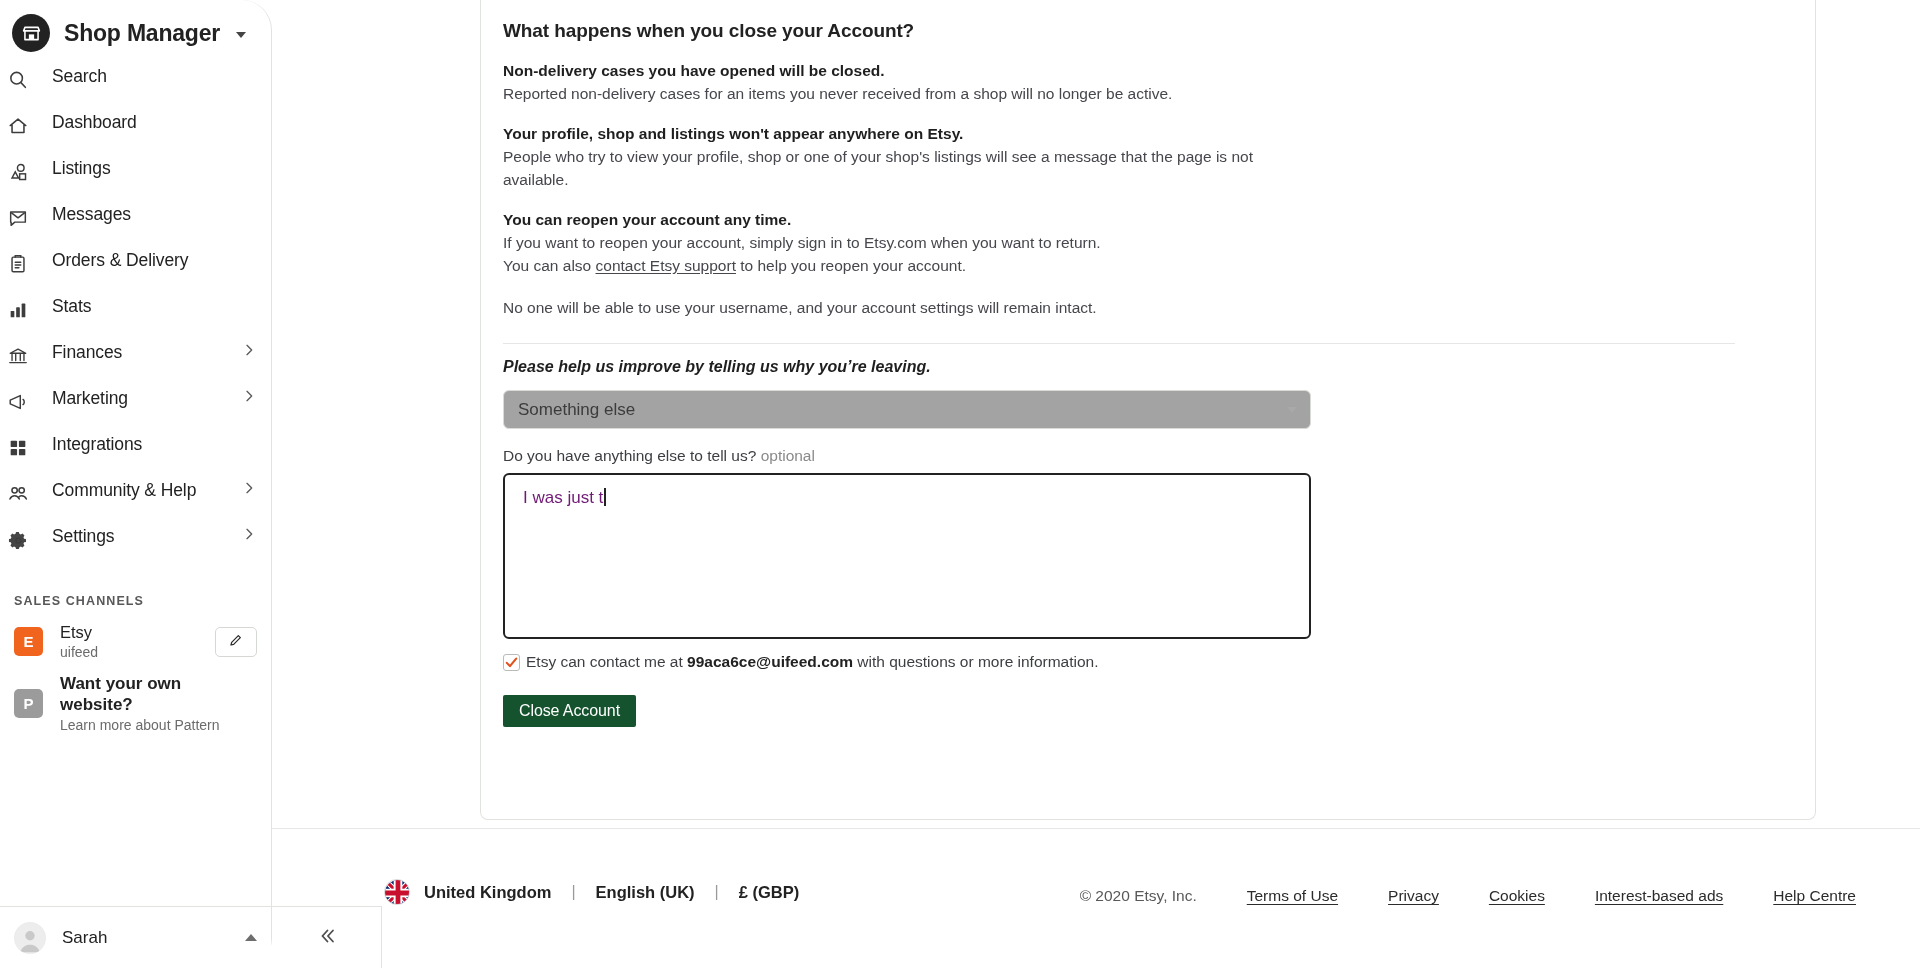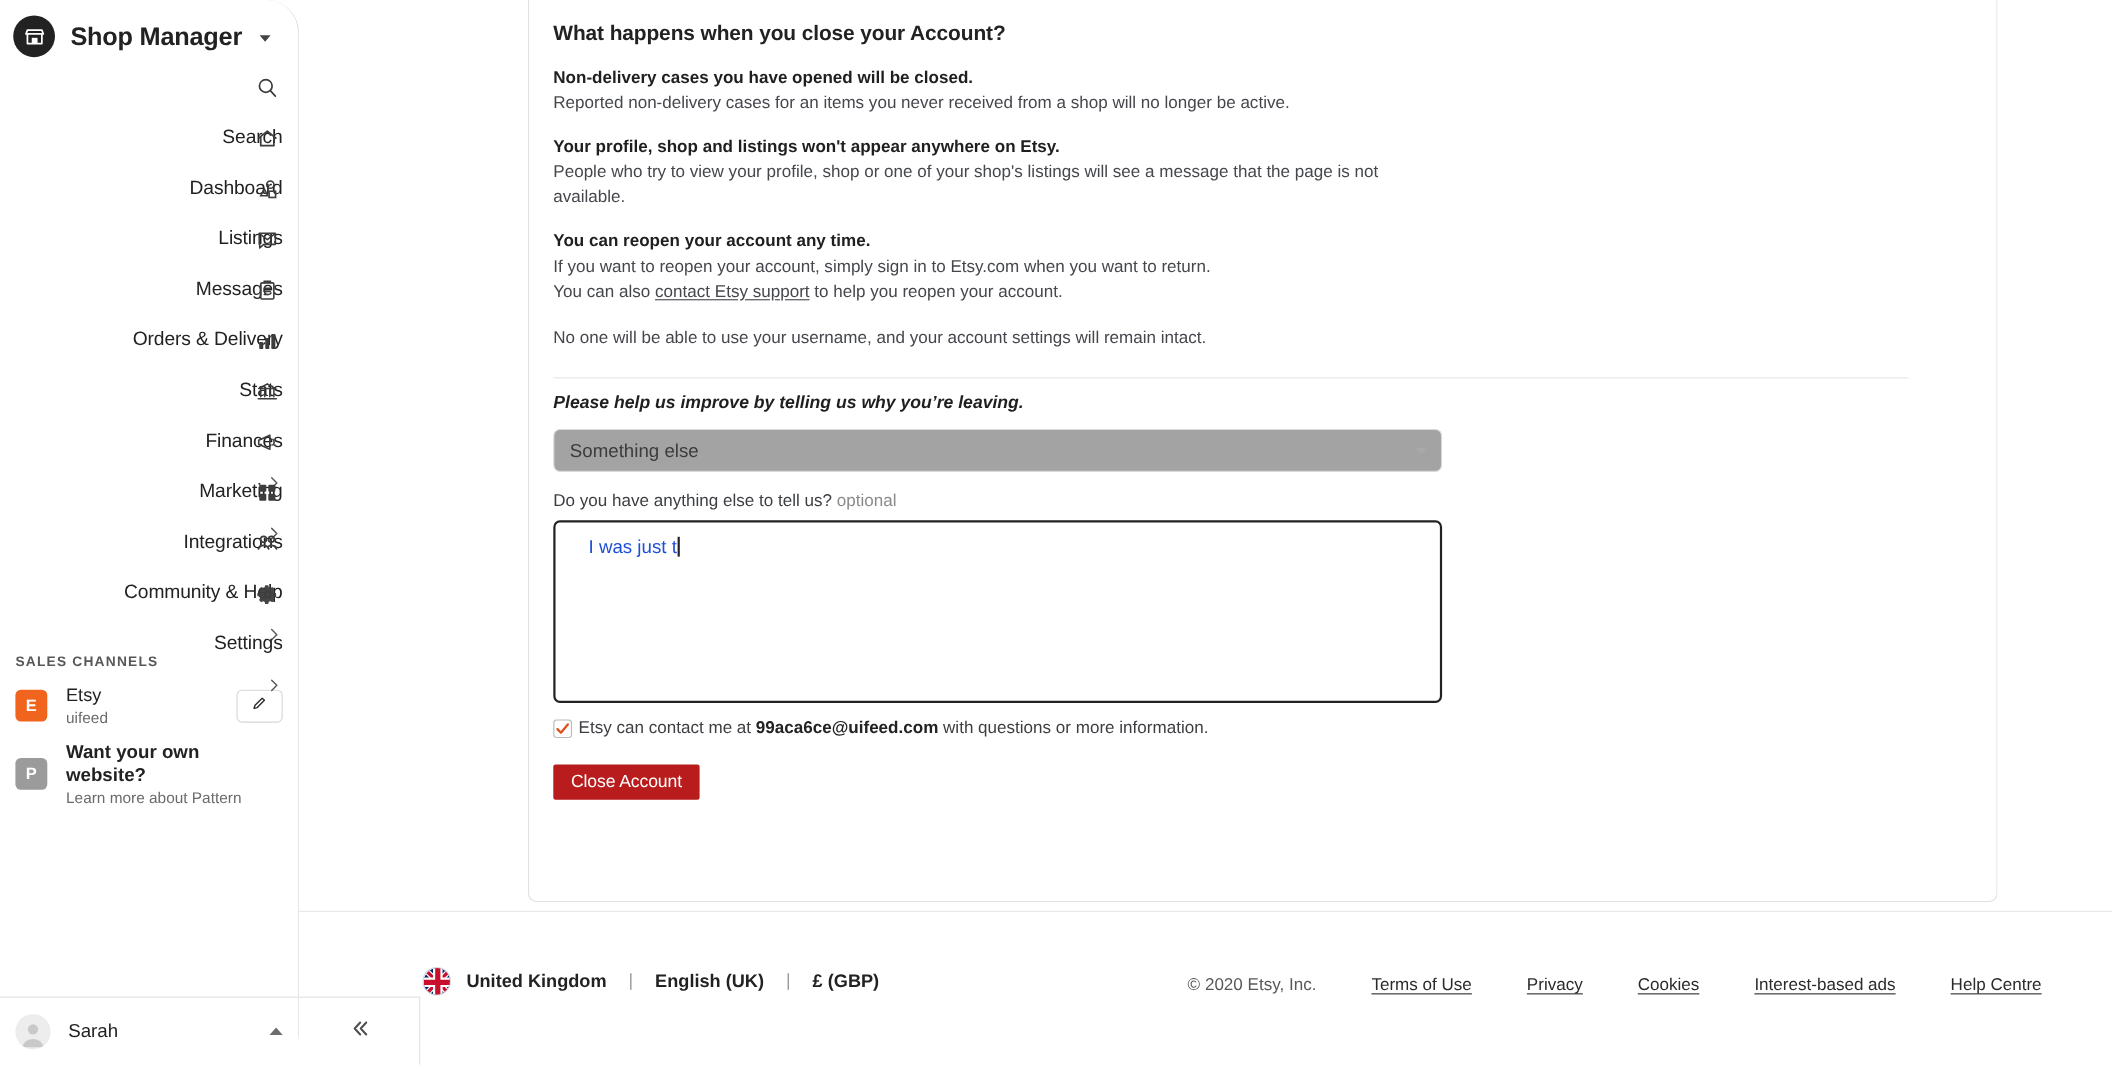--- a/index.html
+++ b/index.html
@@ -34,23 +34,23 @@
   }
   .brand-title {
     font-size: 23px; font-weight: 700; letter-spacing: -0.2px; color: #222;
   }
   .brand-caret {
     width: 0; height: 0; margin-left: 2px; margin-top: 4px;
     border-left: 5px solid transparent; border-right: 5px solid transparent;
     border-top: 6px solid #444;
   }
   .nav-item {
-    display: flex; align-items: flex-end; gap: 20px;
-    height: 46px; padding: 0 14px 0 25px;
-    cursor: pointer; position: relative; flex-direction: column;
+    display: flex; align-items: flex-start; gap: 20px;
+    height: 46px; padding: 0 14px 0 4px;
+    cursor: pointer; position: relative;
   }
   .nav-icon {
     width: 28px; height: 28px; flex: 0 0 28px;
     display: flex; align-items: center; justify-content: center;
     color: #3d3d3d;
   }
   .nav-label { font-size: 17.5px; color: #222; letter-spacing: -0.1px; }
   .nav-chev { margin-left: auto; color: #595959; display:flex; align-items:center; }
 
   .section-label {
@@ -159,22 +159,22 @@
     border-left: 5px solid transparent; border-right: 5px solid transparent;
     border-top: 6px solid #a9a9a9;
   }
   .field-label {
     margin: 18px 0 8px 0; font-size: 15.5px; color: #3c3e42;
   }
   .field-label .optional { color: #8a8a8a; }
   .textarea {
     width: 808px; height: 166px;
     border: 2px solid #222222; border-radius: 6px;
-    background: #fff; padding: 11px 30px;
-    font-size: 17px; color: #1d4ed8; line-height: 1.4;
+    background: #fff; padding: 11px 18px;
+    font-size: 17px; color: #701a75; line-height: 1.4;
     font-family: "Liberation Sans", sans-serif;
     position: relative;
   }
   .caret-bar {
     display: inline-block; width: 1.5px; height: 18px;
     background: #222; vertical-align: -3px; margin-left: 1px;
   }
   .check-row {
     display: flex; align-items: center; gap: 6px;
     margin-top: 14px; font-size: 15.5px; color: #3c3e42;
@@ -182,21 +182,21 @@
   .checkbox {
     width: 17px; height: 17px; flex: 0 0 17px;
     border: 1px solid #b9bbb6; border-radius: 3px;
     background: #fff; position: relative;
     display: flex; align-items: center; justify-content: center;
     cursor: pointer;
   }
   .check-row b { color: #222; font-weight: 700; }
   .close-btn {
     margin-top: 24px;
-    background: #b91c1c; color: #fff;
+    background: #14532d; color: #fff;
     border: none; border-radius: 2px;
     font-size: 16px; font-family: "Liberation Sans", sans-serif;
     padding: 0 16px; height: 32px; cursor: pointer;
     letter-spacing: -0.1px;
   }
 
   
   .footer {
     position: absolute; left: 0; right: 0; bottom: 0;
     height: 140px; border-top: 1px solid #e6e6e6;

